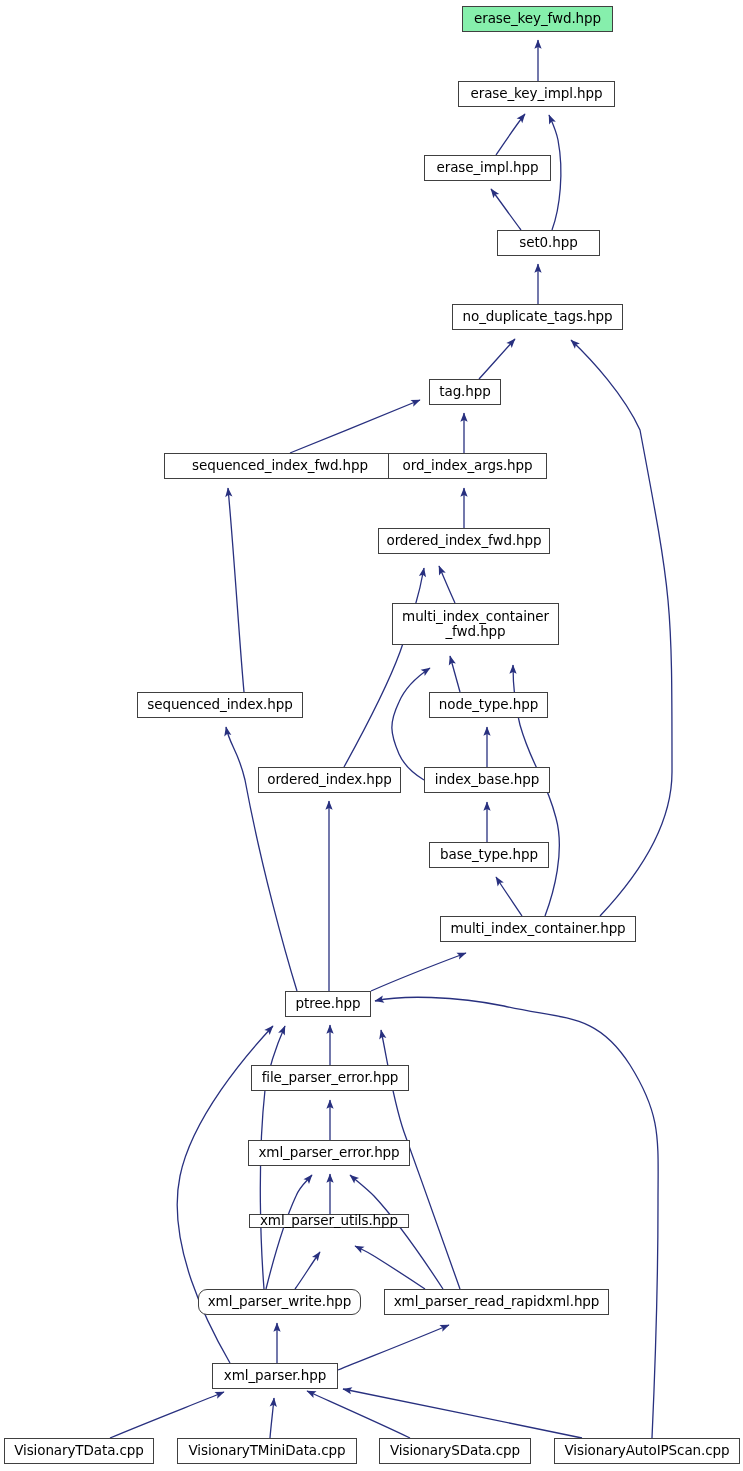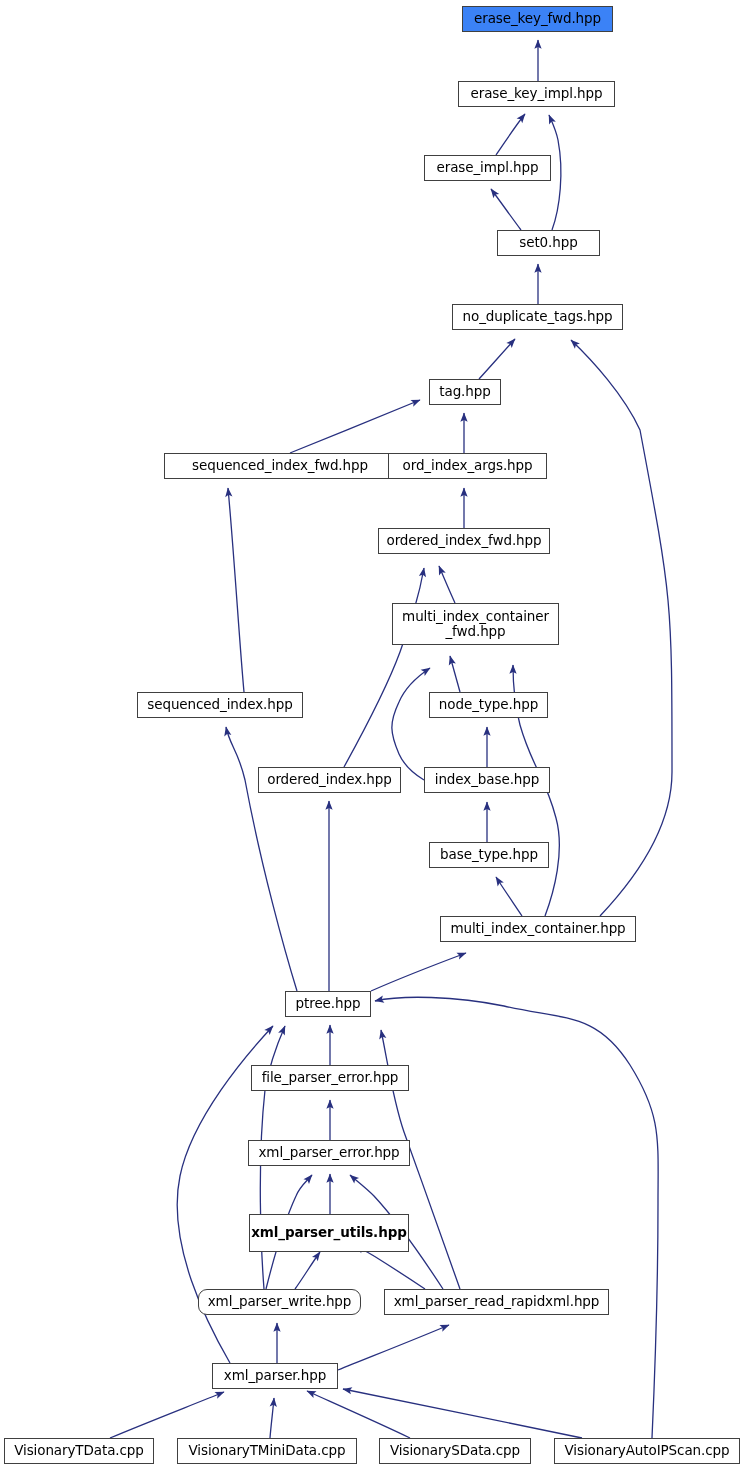--- a/index.html
+++ b/index.html
@@ -32,21 +32,21 @@
     line-height: 1.12;
     display: flex;
     align-items: center;
     justify-content: center;
     text-align: center;
     white-space: pre;
     letter-spacing: -0.1px;
     z-index: 5;
   }
   .node.highlight {
-    background: #3b82f6;
+    background: #86efac;
     text-align: center;
   }
 </style>
 </head>
 <body>
 
 <div id="graph-root">
   <svg id="edges" viewBox="0 0 743 1471">
     <defs>
       <marker id="arrow" markerWidth="9" markerHeight="9" refX="7.2" refY="3.2" orient="auto" markerUnits="strokeWidth">
@@ -109,21 +109,21 @@
 _fwd.hpp</div>
       <div class="node" style="left: 429px; top: 692px; width: 119px; height: 26px;">node_type.hpp</div>
       <div class="node" style="left: 137px; top: 692px; width: 166px; height: 26px;">sequenced_index.hpp</div>
       <div class="node" style="left: 424px; top: 767px; width: 126px; height: 26px;">index_base.hpp</div>
       <div class="node" style="left: 258px; top: 767px; width: 143px; height: 26px;">ordered_index.hpp</div>
       <div class="node" style="left: 429px; top: 842px; width: 120px; height: 26px;">base_type.hpp</div>
       <div class="node" style="left: 440px; top: 916px; width: 196px; height: 26px;">multi_index_container.hpp</div>
       <div class="node" style="left: 285px; top: 991px; width: 86px; height: 26px;">ptree.hpp</div>
       <div class="node" style="left: 251px; top: 1065px; width: 158px; height: 26px;">file_parser_error.hpp</div>
       <div class="node" style="left: 248px; top: 1140px; width: 162px; height: 26px;">xml_parser_error.hpp</div>
-      <div class="node" style="left: 249px; top: 1214px; width: 160px; height: 38px; font-weight: bold;">xml_parser_utils.hpp</div>
+      <div class="node" style="left: 249px; top: 1214px; width: 160px; height: 14px;">xml_parser_utils.hpp</div>
       <div class="node" style="left: 198px; top: 1289px; width: 163px; height: 26px; border-radius: 9px;">xml_parser_write.hpp</div>
       <div class="node" style="left: 384px; top: 1289px; width: 225px; height: 26px;">xml_parser_read_rapidxml.hpp</div>
       <div class="node" style="left: 212px; top: 1363px; width: 126px; height: 26px;">xml_parser.hpp</div>
       <div class="node" style="left: 4px; top: 1438px; width: 150px; height: 26px;">VisionaryTData.cpp</div>
       <div class="node" style="left: 177px; top: 1438px; width: 180px; height: 26px;">VisionaryTMiniData.cpp</div>
       <div class="node" style="left: 379px; top: 1438px; width: 152px; height: 26px;">VisionarySData.cpp</div>
       <div class="node" style="left: 554px; top: 1438px; width: 186px; height: 26px;">VisionaryAutoIPScan.cpp</div>
     </div>
 </div>
 

